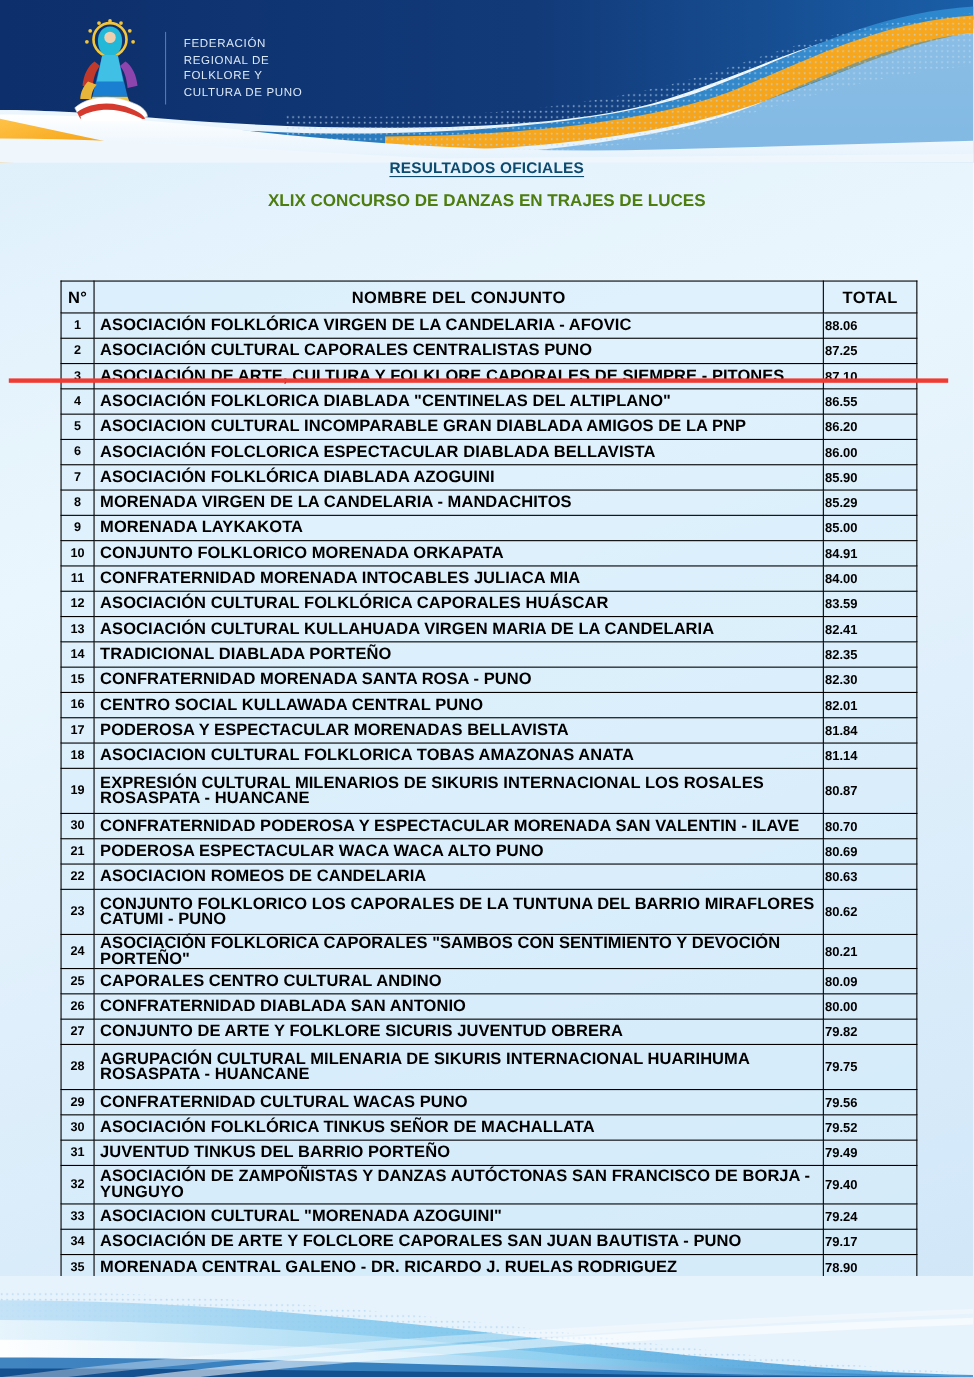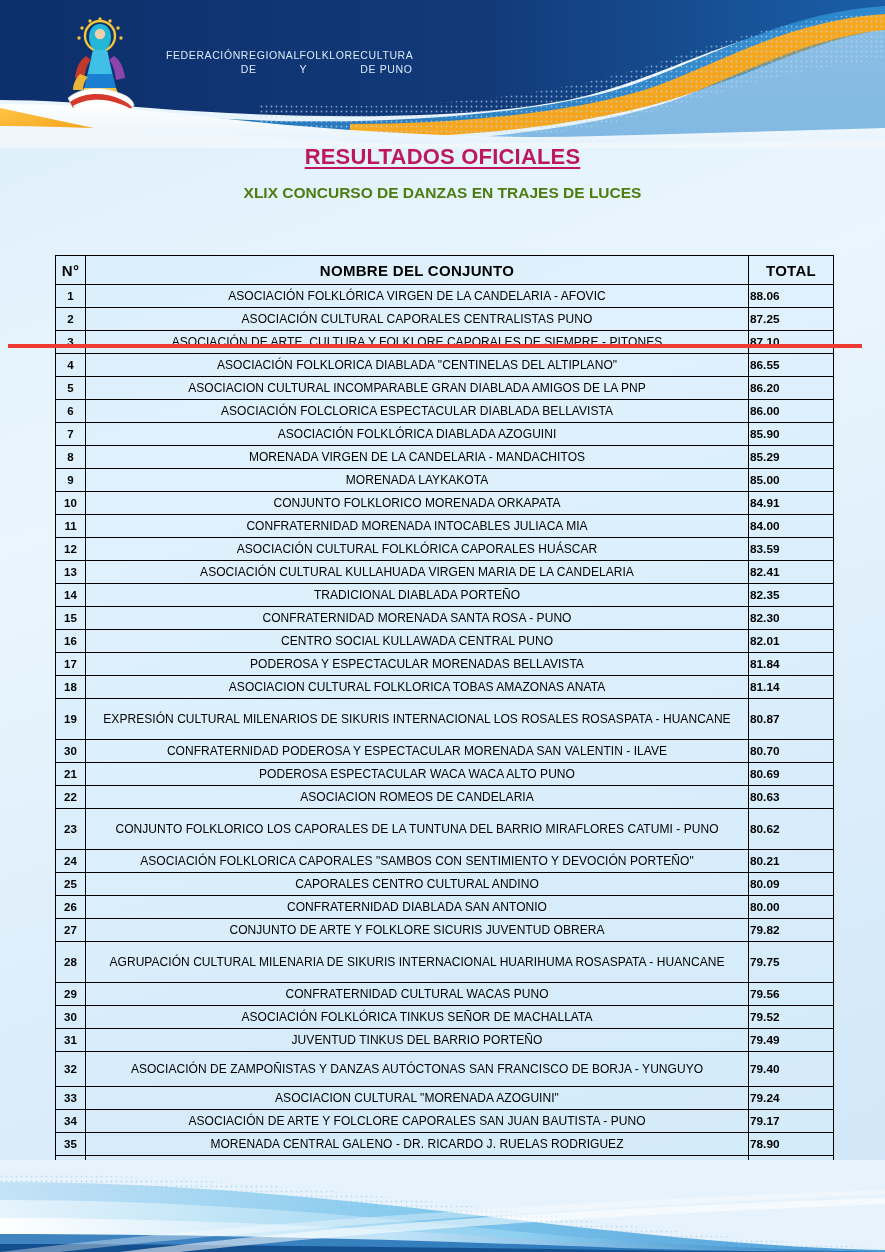--- a/index.html
+++ b/index.html
@@ -9,30 +9,30 @@
     background:linear-gradient(160deg,#dceefb 0%,#eaf6fd 35%,#dfeffb 60%,#cfe6f8 100%);
   }
   .page{position:absolute;inset:0;}
 
   
   .banner{position:absolute;left:0;top:0;width:885px;height:148px;overflow:hidden;}
   .banner svg{display:block;}
   .logo-wrap{position:absolute;left:60px;top:12px;width:230px;height:100px;display:flex;align-items:center;gap:10px;}
   .emblem{width:78px;height:96px;position:relative;flex:0 0 auto;}
   .divider-v{width:1px;height:66px;background:#5c86c0;opacity:.85;margin:0 6px 0 2px;}
-  .fed-lines{display:flex;flex-direction:row;justify-content:flex-start;}
+  .fed-lines{display:flex;flex-direction:column;justify-content:flex-start;}
   .fed-lines span{
     color:#dce9f8;font-size:10.5px;letter-spacing:.6px;line-height:14.5px;
     font-family:"Liberation Sans",sans-serif;
   }
 
   
   .titles{position:absolute;left:0;top:144px;width:885px;text-align:center;}
   .t-main{
-    font-size:22px;font-weight:bold;color:#be185d;letter-spacing:.2px;
+    font-size:14px;font-weight:bold;color:#0c4a6e;letter-spacing:.2px;
     text-decoration:underline;text-underline-offset:3px;
   }
   .t-sub{font-size:15.5px;font-weight:bold;color:#4d7c0f;line-height:21px;margin-top:12px;}
 
   
   .tbl-wrap{position:absolute;left:55px;top:255px;width:778px;}
   table{border-collapse:collapse;width:778px;table-layout:fixed;background:transparent;}
   table td,table th{
     border:1.4px solid #000;
     font-family:"Liberation Sans",sans-serif;
@@ -41,21 +41,21 @@
   col.c-num{width:30px;}
   col.c-name{width:663px;}
   col.c-tot{width:85px;}
 
   thead th{
     font-size:15px;font-weight:bold;color:#000;text-align:center;
     height:26px;letter-spacing:.3px;
   }
   tbody td{height:20px;}
   td.num{font-size:11.5px;font-weight:bold;text-align:center;color:#000;}
-  td.name{font-size:12px;font-weight:normal;color:#000;padding:1px 5px;line-height:14px;letter-spacing:.05px;text-align:center;}
+  td.name{font-size:15px;font-weight:bold;color:#000;padding:1px 5px;line-height:14px;letter-spacing:.05px;}
   td.tot{font-size:11.8px;font-weight:bold;text-align:left;color:#000;}
   tr.tall td{height:38px;}
   tr.tall2 td{height:32px;}
 
   
   .redline{
     position:absolute;left:8px;top:344px;width:854px;height:4px;
     background:#ef3b32;z-index:40;
   }
 

